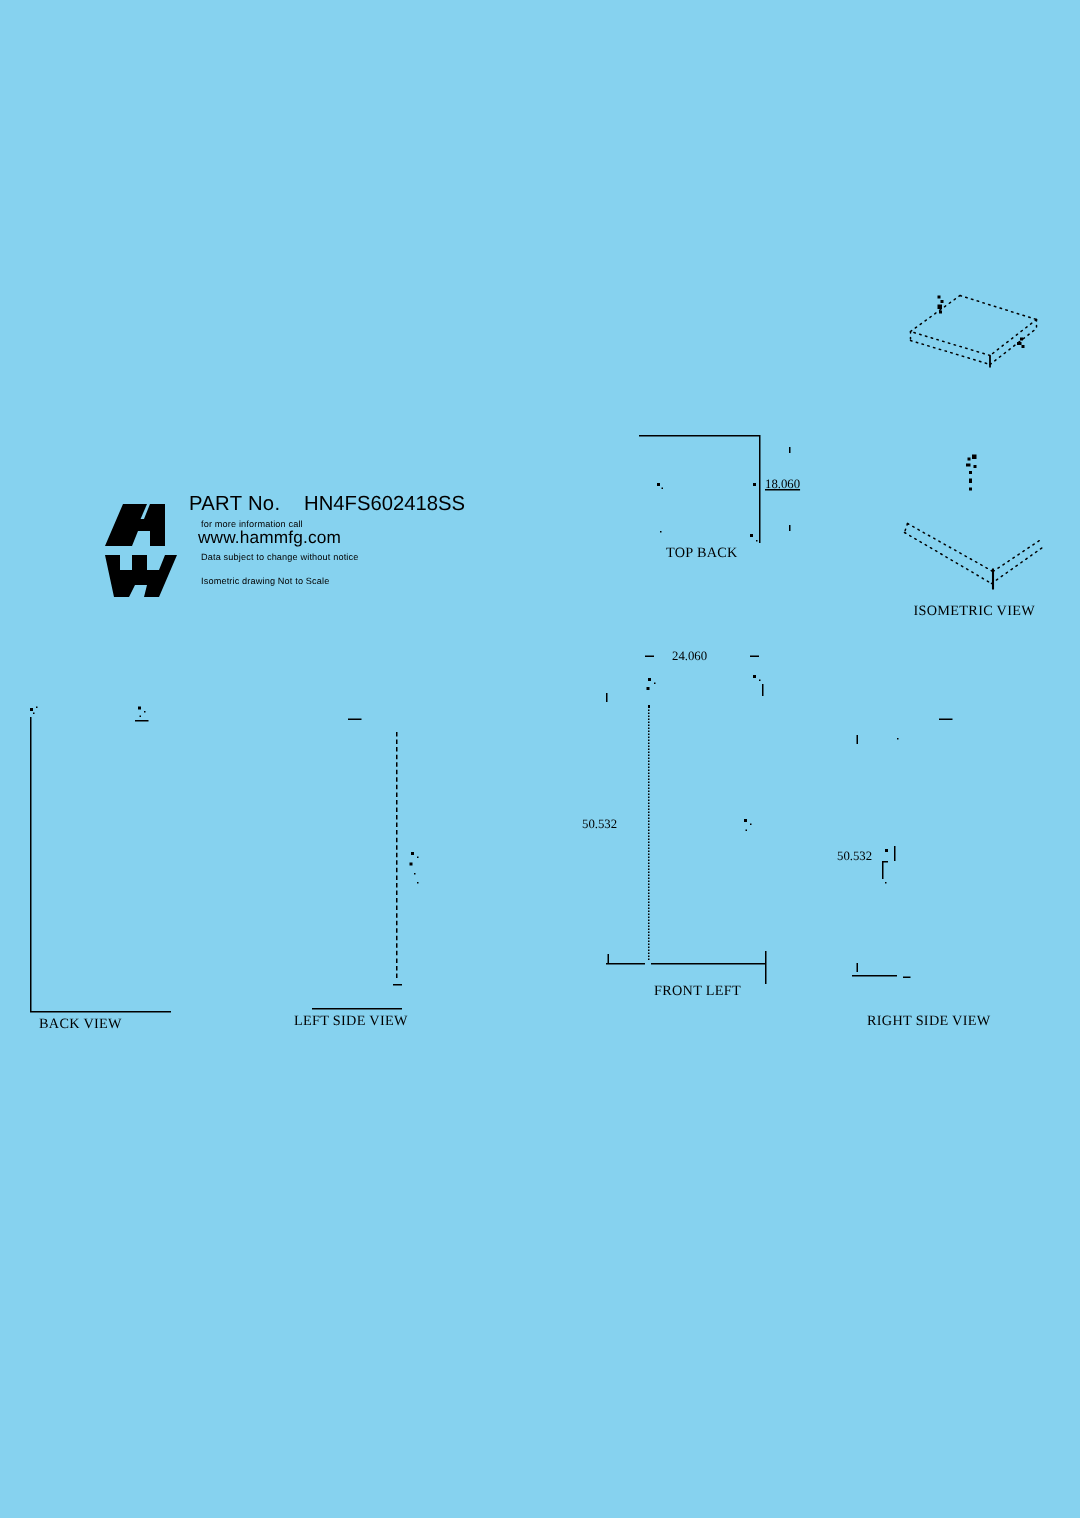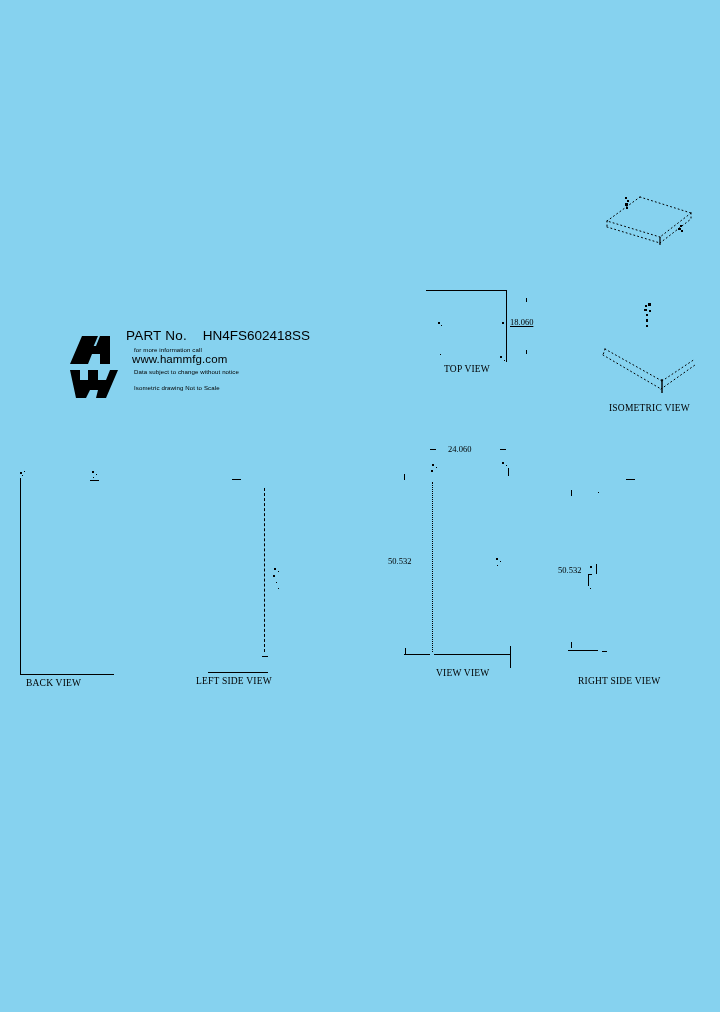--- a/index.html
+++ b/index.html
@@ -104,21 +104,21 @@
     <div class="dot2" style="left:18px;top:40px;"></div>
     <div class="dot" style="left:21px;top:43px;"></div>
     <div class="dot" style="left:20px;top:72px;"></div>
     <div class="dot2" style="left:82px;top:40px;"></div>
     <div class="dot2" style="left:80px;top:74px;"></div>
     <div class="dot" style="left:84px;top:78px;"></div>
     <div class="vtick" style="left:106px;top:16px;height:4px;"></div>
     <div class="vtick" style="left:106px;top:68px;height:4px;"></div>
 
     <div class="dim" style="left:90px;top:35px;text-decoration:underline;">18.060</div>
-    <div class="caption" style="left:24px;top:82px;">TOP VIEW</div>
+    <div class="caption" style="left:24px;top:82px;">TOP BACK</div>
   </div>
 
   <div class="abs" style="left:595px;top:175px;width:110px;height:245px;">
 
     <svg width="110" height="90" viewBox="0 0 110 90" style="left:0;top:0;">
       <g stroke="#000" stroke-width="1" fill="none" stroke-dasharray="1,3" stroke-linecap="round">
         <path d="M45 22 L96 38"></path>
         <path d="M96 38 L65 62"></path>
         <path d="M65 62 L12 46"></path>
         <path d="M12 46 L45 22"></path>
@@ -183,21 +183,21 @@
     <div class="ln h1" style="left:12px;top:202px;width:60px;"></div>
 
     <div class="dot2" style="left:78px;top:98px;"></div>
     <div class="dot" style="left:82px;top:101px;"></div>
     <div class="dot2" style="left:77px;top:105px;"></div>
     <div class="dot" style="left:80px;top:112px;"></div>
     <div class="dot" style="left:82px;top:118px;"></div>
     <div class="caption" style="left:0px;top:206px;">LEFT SIDE VIEW</div>
   </div>
 
-  <div class="abs" style="left:392px;top:440px;width:140px;height:240px;">
+  <div class="abs" style="left:392px;top:428px;width:140px;height:240px;">
 
     <div class="tick" style="left:38px;top:9px;"></div>
     <div class="tick" style="left:108px;top:9px;"></div>
     <div class="dim" style="left:56px;top:4px;">24.060</div>
 
     <div class="dot2" style="left:40px;top:24px;"></div>
     <div class="dot" style="left:44px;top:27px;"></div>
     <div class="dot2" style="left:39px;top:30px;"></div>
     <div class="dot2" style="left:110px;top:22px;"></div>
     <div class="dot" style="left:114px;top:25px;"></div>
@@ -209,21 +209,21 @@
     <div class="dim" style="left:-4px;top:116px;">50.532</div>
     <div class="dot2" style="left:104px;top:118px;"></div>
     <div class="dot" style="left:108px;top:121px;"></div>
     <div class="dot" style="left:105px;top:125px;"></div>
 
     <div class="ln v1" style="left:13px;top:208px;height:6px;"></div>
     <div class="ln h1" style="left:12px;top:214px;width:26px;"></div>
     <div class="ln h1" style="left:42px;top:214px;width:76px;"></div>
     <div class="ln v1" style="left:118px;top:206px;height:22px;"></div>
 
-    <div class="caption" style="left:44px;top:228px;">VIEW VIEW</div>
+    <div class="caption" style="left:44px;top:228px;">FRONT LEFT</div>
   </div>
 
   <div class="abs" style="left:552px;top:470px;width:120px;height:215px;">
     <div class="ln h1" style="left:74px;top:9px;width:9px;"></div>
     <div class="ln v1" style="left:19px;top:20px;height:6px;"></div>
     <div class="dot" style="left:46px;top:22px;"></div>
 
     <div class="dim" style="left:6px;top:95px;">50.532</div>
     <div class="dot2" style="left:38px;top:96px;"></div>
     <div class="ln v1" style="left:44px;top:94px;height:10px;"></div>

